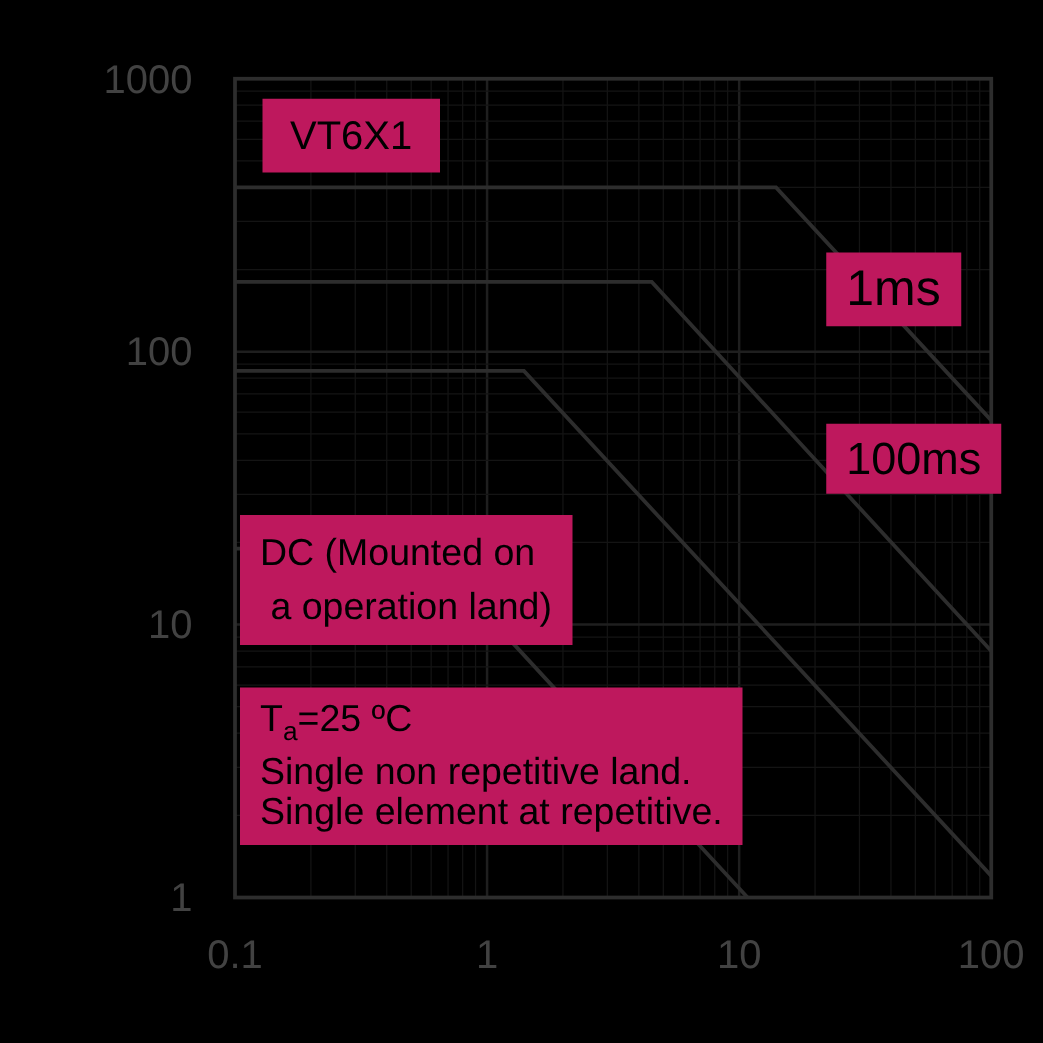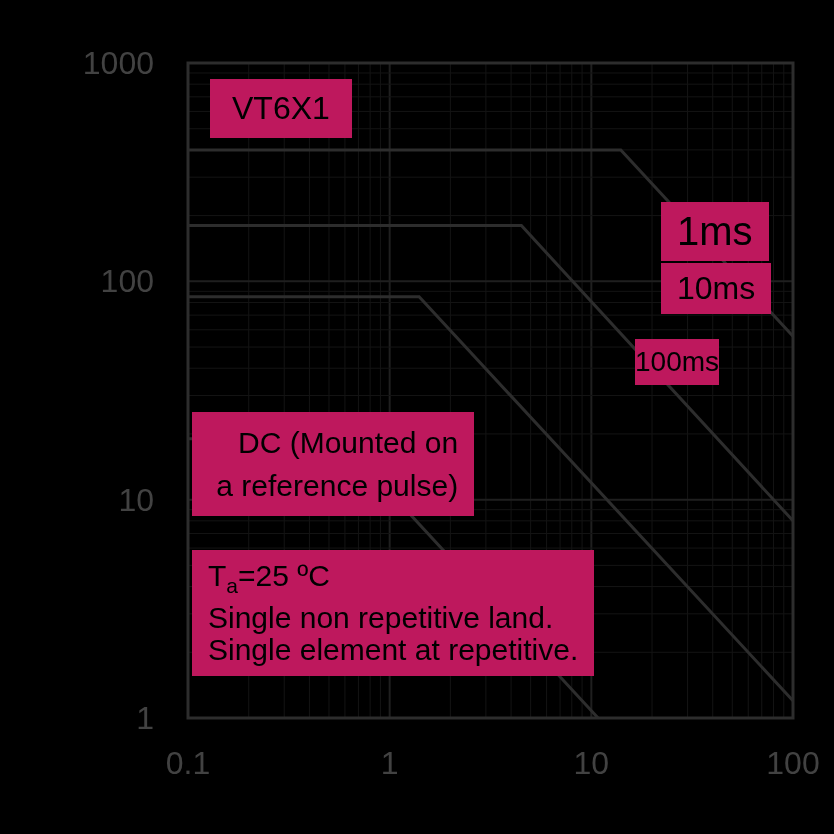--- a/index.html
+++ b/index.html
@@ -21,22 +21,22 @@
       top: 0;
     }
     .label-box {
       position: absolute;
       background: #be185d;
       color: #000000;
     }
     .part   { left: 210px; top: 79px;  font-size: 32px; padding: 11px 22px; }
     .l1ms   { left: 661px; top: 186px; font-size: 40px; padding: 7px 16px; margin-top: 16px; }
     .l10ms  { left: 661px; top: 263px; font-size: 32px; padding: 7px 16px; }
-    .l100ms { left: 635px; top: 339px; font-size: 28px; padding: 7px 0; }
-    .dc     { left: 192px; top: 412px; font-size: 30px; line-height: 43px; padding: 9px 16px; text-align: right; }
+    .l100ms { left: 661px; top: 339px; font-size: 36px; padding: 7px 16px; }
+    .dc     { left: 192px; top: 412px; font-size: 30px; line-height: 43px; padding: 9px 16px; }
     .dc div { white-space: pre; }
     .note   { left: 192px; top: 550px; font-size: 30px; line-height: 32px; padding: 10px 16px; }
     .note sub { font-size: 21px; }
   </style>
 </head>
 <body>
 
 <div class="stage">
 
   <svg id="chart" width="834" height="834">
@@ -108,27 +108,26 @@
       <text x="154" y="729" fill="#424242" font-size="32" text-anchor="end" font-family="&quot;Liberation Sans&quot;, sans-serif">1</text>
       <text x="154" y="510.6666666666667" fill="#424242" font-size="32" text-anchor="end" font-family="&quot;Liberation Sans&quot;, sans-serif">10</text>
       <text x="154" y="292.33333333333337" fill="#424242" font-size="32" text-anchor="end" font-family="&quot;Liberation Sans&quot;, sans-serif">100</text>
       <text x="154" y="74" fill="#424242" font-size="32" text-anchor="end" font-family="&quot;Liberation Sans&quot;, sans-serif">1000</text>
     </svg>
 
   <div class="label-box part">VT6X1</div>
 
   <div class="label-box l1ms">1ms</div>
 
-  <div class="label-box l10ms">10ms</div>
 
   <div class="label-box l100ms">100ms</div>
 
   <div class="label-box dc">
     <div>DC (Mounted on</div>
-    <div> a reference pulse)</div>
+    <div> a operation land)</div>
   </div>
 
   <div class="label-box note">
     <div><span>T</span><sub>a</sub><span>=25 ºC</span></div>
     <div>Single non repetitive land.</div>
     <div>Single element at repetitive.</div>
   </div>
 
 </div>
 

